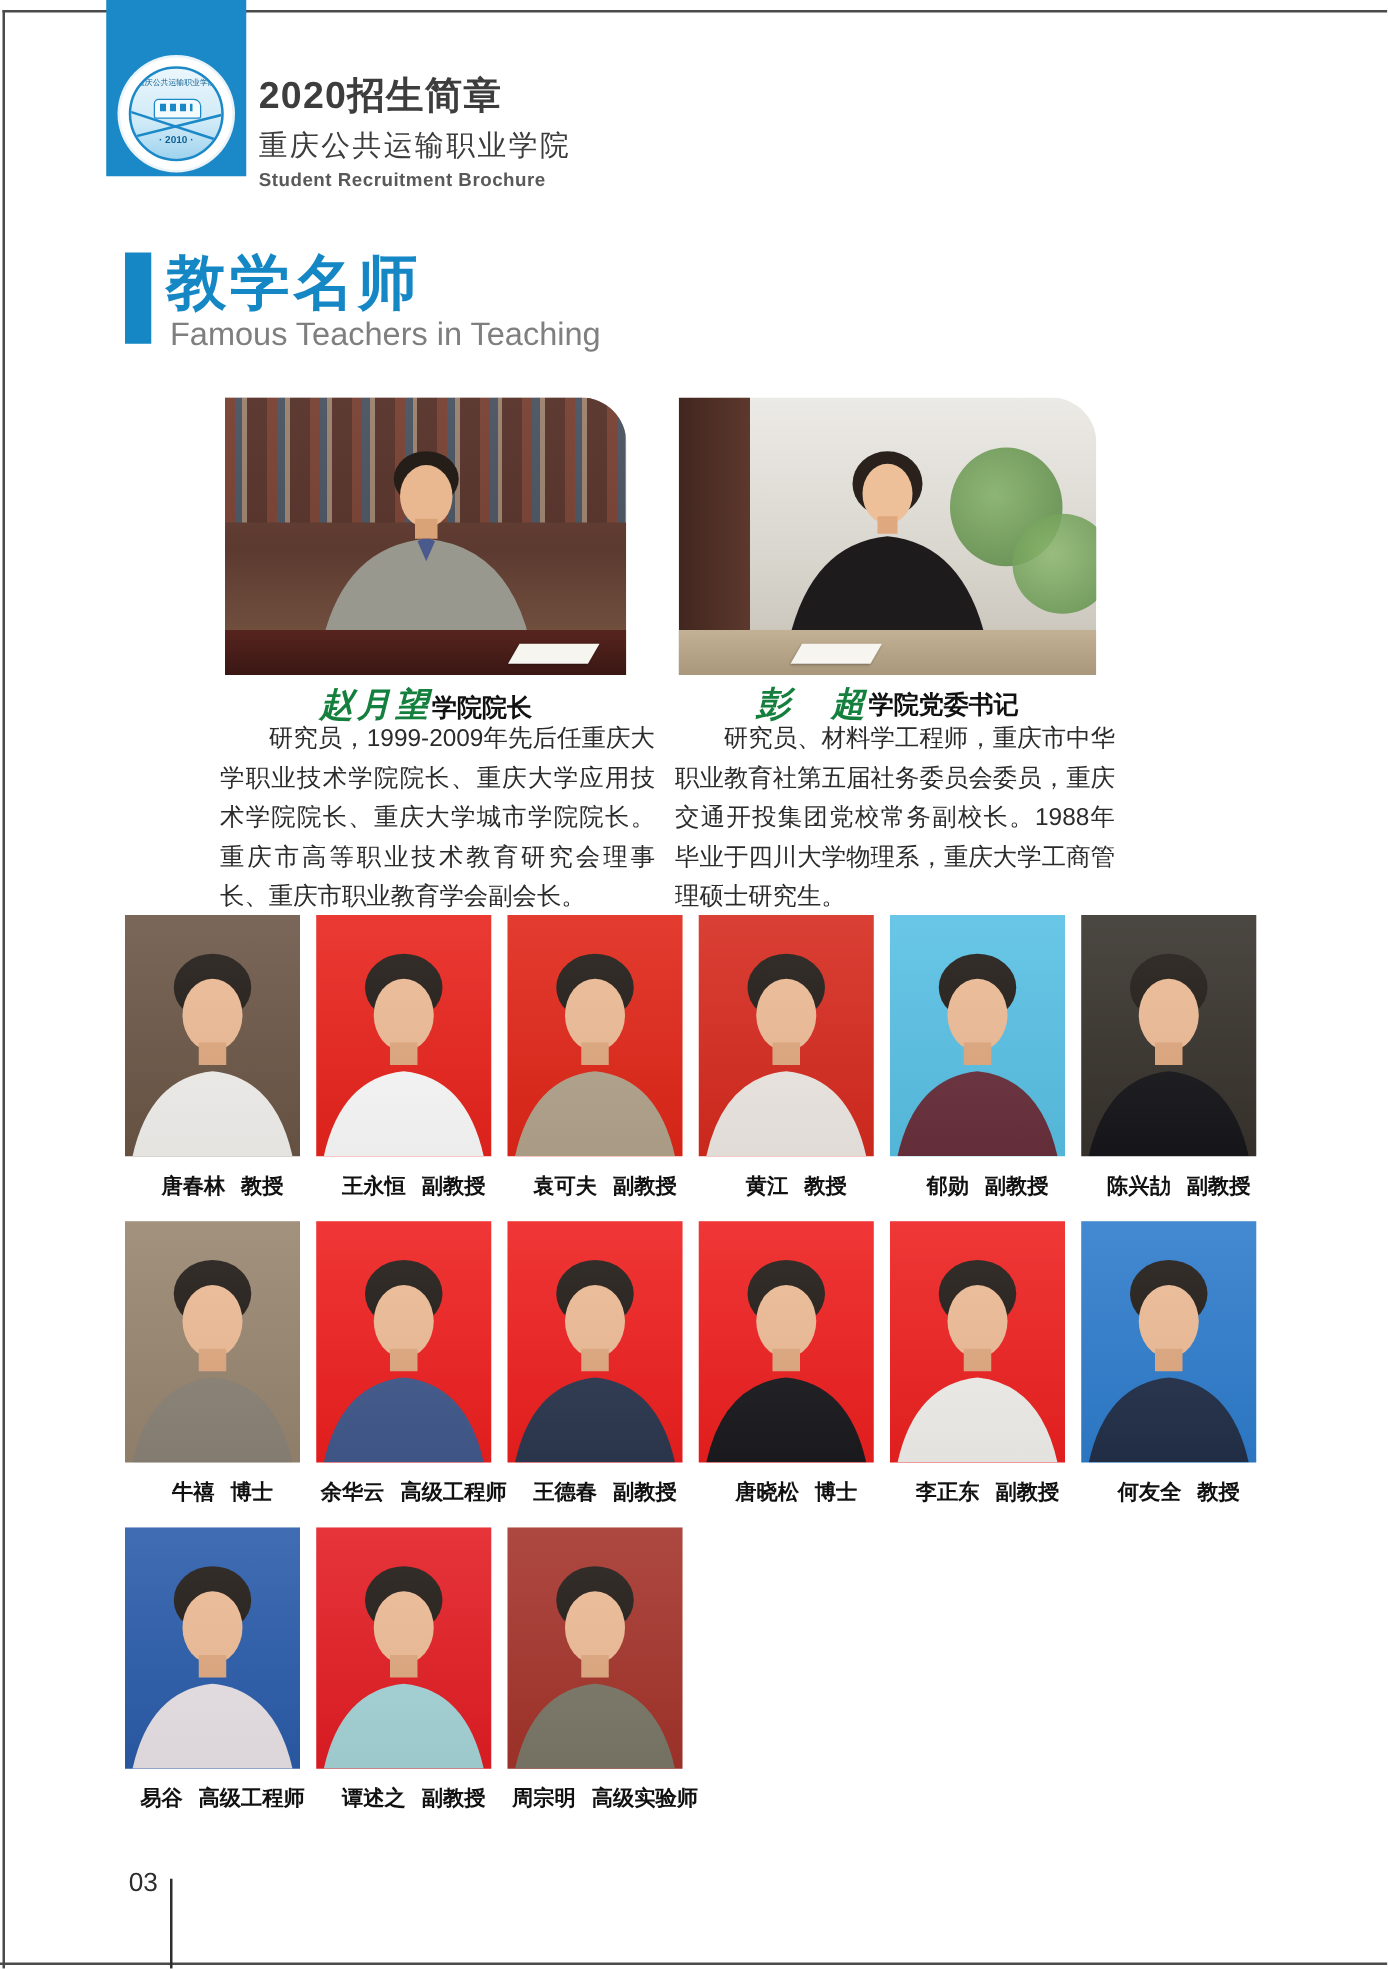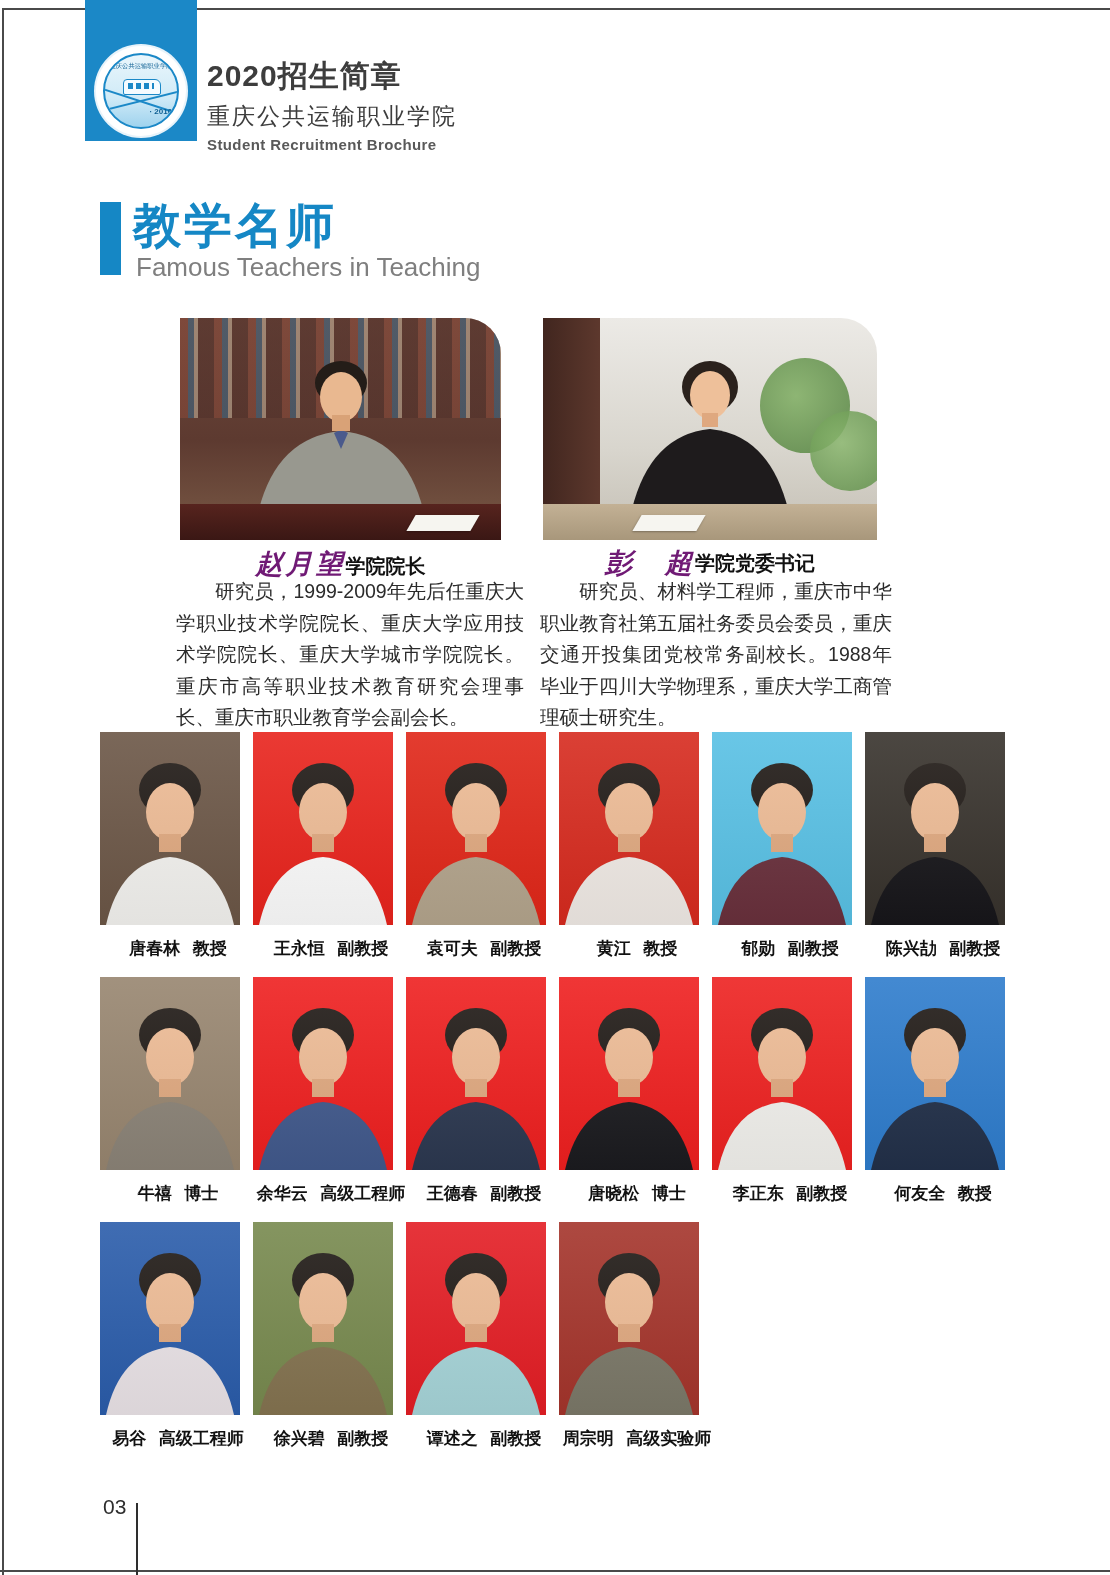--- a/index.html
+++ b/index.html
@@ -20,21 +20,21 @@
                  border:2px solid #1b88c7; background:linear-gradient(180deg,#eaf6fc 0%,#cfeaf7 60%,#9fd3ee 100%); overflow:hidden; }
   .emblem-arc { position:absolute; left:0; right:0; top:6px; text-align:center; font-size:7px; color:#0d5f93;
                 transform:scale(.9); white-space:nowrap; }
   .train { position:absolute; left:18px; top:24px; width:38px; height:16px; background:#f4fbff;
            border:1.5px solid #1b88c7; border-radius:4px 6px 2px 2px; }
   .train:before { content:""; position:absolute; left:4px; top:3px; width:26px; height:6px;
                   background:repeating-linear-gradient(90deg,#1b88c7 0 5px,#f4fbff 5px 8px); }
   .track1, .track2 { position:absolute; height:2px; background:#1b88c7; }
   .track1 { left:-6px; top:48px; width:100px; transform:rotate(18deg); }
   .track2 { left:-10px; top:44px; width:100px; transform:rotate(-14deg); }
-  .emblem-year { position:absolute; left:0; right:0; top:52px; text-align:right; font-size:8px; font-weight:bold; color:#0d5f93; }
+  .emblem-year { position:absolute; left:0; right:0; top:52px; text-align:center; font-size:8px; font-weight:bold; color:#0d5f93; }
 
   .header-text { position:absolute; left:207px; top:56px; }
   .h-title { font-size:30px; font-weight:bold; color:#3d3d3d; letter-spacing:1px; }
   .h-college { font-size:23px; color:#3d3d3d; margin-top:4px; letter-spacing:2px; }
   .h-sub { font-size:15px; font-weight:bold; color:#595959; margin-top:4px; letter-spacing:.4px; }
 
   
   .sec-bar { position:absolute; left:100px; top:202px; width:21px; height:73px; background:#1587c5; }
   .sec-title { position:absolute; left:133px; top:194px; font-size:48px; font-weight:bold; color:#1587c5; letter-spacing:3px; }
   .sec-sub { position:absolute; left:136px; top:252px; font-size:26px; color:#7f7f7f; }
@@ -55,21 +55,21 @@
   .desk { position:absolute; left:0; right:0; bottom:0; height:16%; }
   .lp-left .desk { background:linear-gradient(180deg,#57241e,#3a1714); }
   .lp-right .desk { background:linear-gradient(180deg,#c3b195,#a8977b); }
   .paper { position:absolute; bottom:4%; width:64px; height:16px; background:#f6f5f0; transform:skewX(-30deg); box-shadow:0 1px 2px rgba(0,0,0,.3); }
   .lp-left .paper { right:8%; }
   .lp-right .paper { left:28%; }
 
   .leader-caption { position:absolute; top:546px; height:34px; display:flex; align-items:baseline; justify-content:center; }
   .lc-left { left:180px; width:321px; }
   .lc-right { left:543px; width:334px;align-items:center; }
-  .script-name { font-family:Liberation Mono, monospace; font-style:italic; font-weight:bold; font-size:27px; color:#701a75; letter-spacing:3px; }
+  .script-name { font-family:Liberation Mono, monospace; font-style:italic; font-weight:bold; font-size:27px; color:#15803d; letter-spacing:3px; }
   .leader-title { font-size:20px; font-weight:bold; color:#111; }
 
   .leader-bio { position:absolute; top:576px; font-size:19.5px; line-height:31.5px; color:#2b2b2b;
                 text-align:justify; text-indent:2em; }
   .bio-left  { left:176px; width:348px; }
   .bio-right { left:540px; width:352px; }
 
   
   .grid { position:absolute; left:100px; top:732px; width:906px;
           display:grid; grid-template-columns:repeat(6,140px); column-gap:13px; row-gap:18px; }
@@ -345,34 +345,20 @@
             <rect x="59" y="102" width="22" height="18" fill="#dfa87f"></rect>
             <path d="M6,193 Q20,130 70,125 Q120,130 134,193 Z" fill="currentColor"></path>
           </svg>
         </div>
         <div class="cell-caption">
           <span class="t-name">易谷</span>
           <span class="t-title">高级工程师</span>
         </div>
       </div>
 
-      <div class="cell">
-        <div class="id-photo" style="background: rgb(119, 137, 78);">
-          <svg width="140" height="193" viewBox="0 0 140 193" style="color: rgb(132, 115, 80);">
-            <ellipse cx="70" cy="58" rx="31" ry="27" fill="#201a16"></ellipse>
-            <ellipse cx="70" cy="80" rx="24" ry="29" fill="#edbb95"></ellipse>
-            <rect x="59" y="102" width="22" height="18" fill="#dfa87f"></rect>
-            <path d="M6,193 Q20,130 70,125 Q120,130 134,193 Z" fill="currentColor"></path>
-          </svg>
-        </div>
-        <div class="cell-caption">
-          <span class="t-name">徐兴碧</span>
-          <span class="t-title">副教授</span>
-        </div>
-      </div>
 
       <div class="cell">
         <div class="id-photo" style="background: rgb(227, 29, 36);">
           <svg width="140" height="193" viewBox="0 0 140 193" style="color: rgb(166, 212, 216);">
             <ellipse cx="70" cy="58" rx="31" ry="27" fill="#201a16"></ellipse>
             <ellipse cx="70" cy="80" rx="24" ry="29" fill="#edbb95"></ellipse>
             <rect x="59" y="102" width="22" height="18" fill="#dfa87f"></rect>
             <path d="M6,193 Q20,130 70,125 Q120,130 134,193 Z" fill="currentColor"></path>
           </svg>
         </div>

